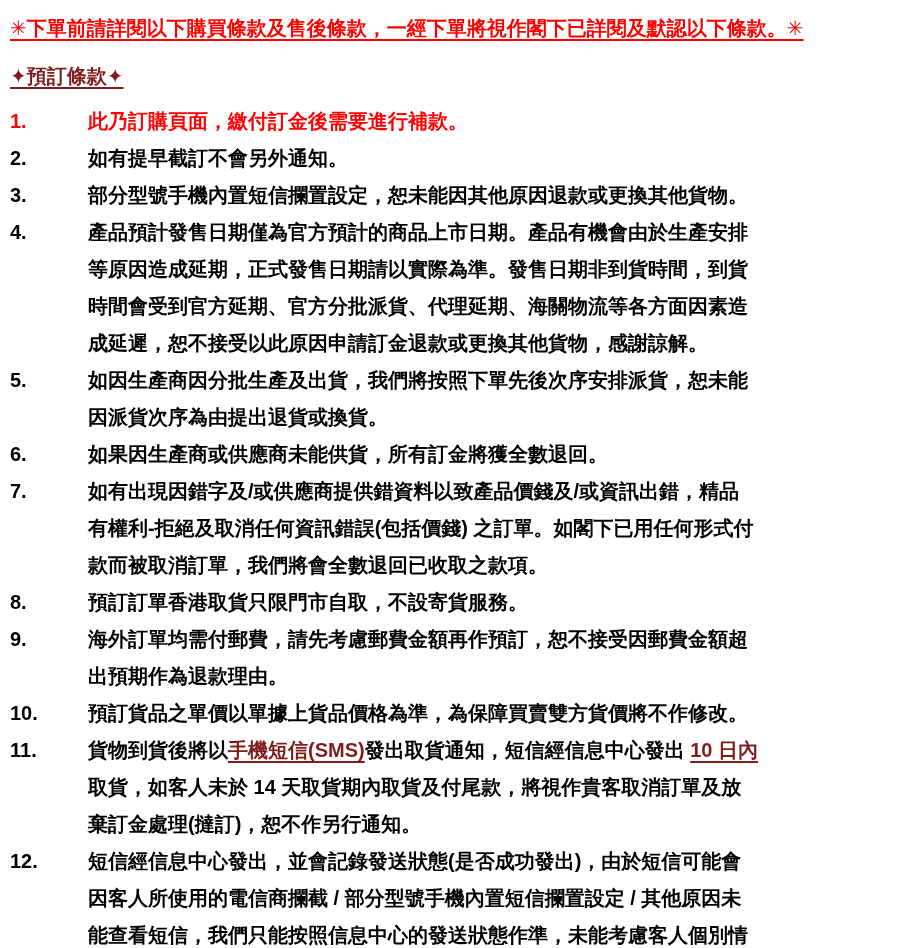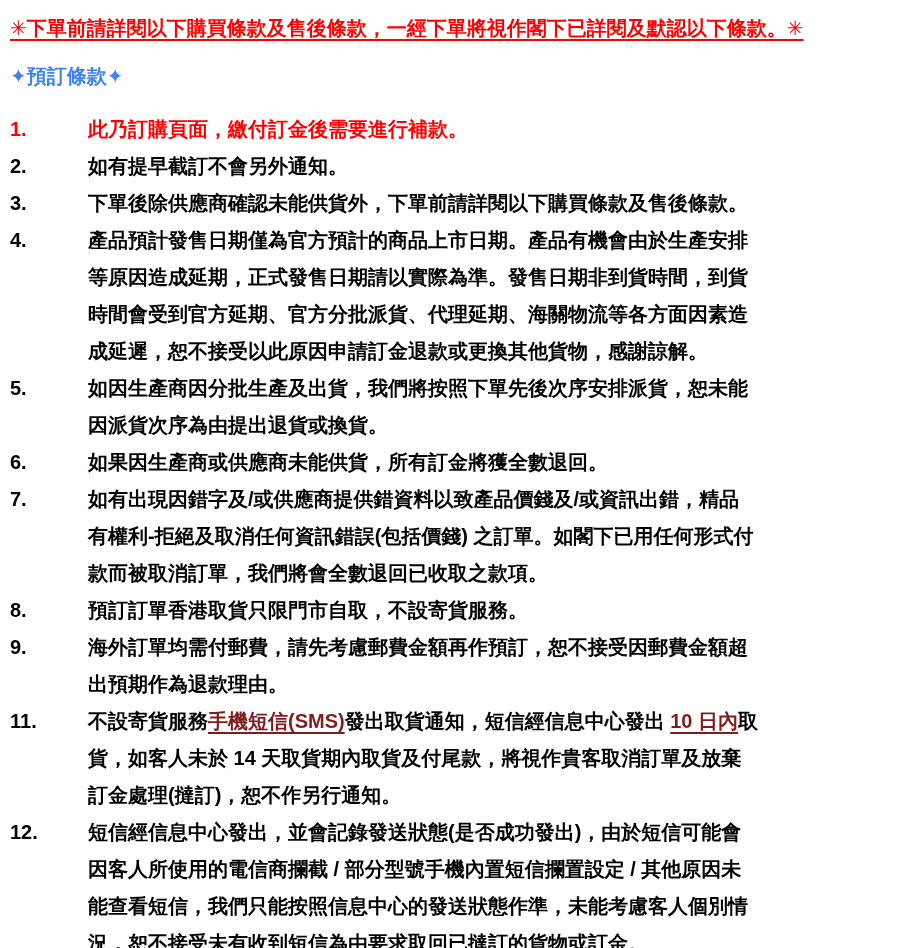--- a/index.html
+++ b/index.html
@@ -23,23 +23,24 @@
     line-height: 37px;
   }
   .warn-header {
     color: #ff0000;
     text-decoration: underline;
     text-underline-offset: 4px;
     margin-bottom: 11px;
     white-space: nowrap;
   }
   .section-title {
-    color: #3b82f6;
+    color: #7f1d1d;
+    text-decoration: underline;
     text-underline-offset: 4px;
-    margin-bottom: 16px;
+    margin-bottom: 8px;
   }
   .terms-list {
     width: 100%;
   }
   .term-row {
     display: flex;
     align-items: flex-start;
   }
   .term-num {
     flex: 0 0 34px;
@@ -81,21 +82,21 @@
       <div class="term-row red">
     <span class="term-num">1.</span>
     <span class="term-text"><span>此乃訂購頁面，繳付訂金後需要進行補款。</span></span>
   </div>
       <div class="term-row">
     <span class="term-num">2.</span>
     <span class="term-text"><span>如有提早截訂不會另外通知。</span></span>
   </div>
       <div class="term-row">
     <span class="term-num">3.</span>
-    <span class="term-text"><span>下單後除供應商確認未能供貨外，下單前請詳閱以下購買條款及售後條款。</span></span>
+    <span class="term-text"><span>部分型號手機內置短信攔置設定，恕未能因其他原因退款或更換其他貨物。</span></span>
   </div>
       <div class="term-row">
     <span class="term-num">4.</span>
     <span class="term-text"><span>產品預計發售日期僅為官方預計的商品上市日期。產品有機會由於生產安排等原因造成延期，正式發售日期請以實際為準。發售日期非到貨時間，到貨時間會受到官方延期、官方分批派貨、代理延期、海關物流等各方面因素造成延遲，恕不接受以此原因申請訂金退款或更換其他貨物，感謝諒解。</span></span>
   </div>
       <div class="term-row">
     <span class="term-num">5.</span>
     <span class="term-text"><span>如因生產商因分批生產及出貨，我們將按照下單先後次序安排派貨，恕未能因派貨次序為由提出退貨或換貨。</span></span>
   </div>
       <div class="term-row">
@@ -108,22 +109,26 @@
   </div>
       <div class="term-row">
     <span class="term-num">8.</span>
     <span class="term-text"><span>預訂訂單香港取貨只限門市自取，不設寄貨服務。</span></span>
   </div>
       <div class="term-row">
     <span class="term-num">9.</span>
     <span class="term-text"><span>海外訂單均需付郵費，請先考慮郵費金額再作預訂，恕不接受因郵費金額超出預期作為退款理由。</span></span>
   </div>
       <div class="term-row">
+    <span class="term-num">10.</span>
+    <span class="term-text"><span>預訂貨品之單價以單據上貨品價格為準，為保障買賣雙方貨價將不作修改。</span></span>
+  </div>
+      <div class="term-row">
     <span class="term-num">11.</span>
-    <span class="term-text"><span>不設寄貨服務</span><span class="seg-red-underline">手機短信(SMS)</span><span>發出取貨通知，短信經信息中心發出 </span><span class="seg-red-underline">10 日內</span><span>取貨，如客人未於 14 天取貨期內取貨及付尾款，將視作貴客取消訂單及放棄訂金處理(撻訂)，恕不作另行通知。</span></span>
+    <span class="term-text"><span>貨物到貨後將以</span><span class="seg-red-underline">手機短信(SMS)</span><span>發出取貨通知，短信經信息中心發出 </span><span class="seg-red-underline">10 日內</span><span>取貨，如客人未於 14 天取貨期內取貨及付尾款，將視作貴客取消訂單及放棄訂金處理(撻訂)，恕不作另行通知。</span></span>
   </div>
       <div class="term-row">
     <span class="term-num">12.</span>
     <span class="term-text"><span>短信經信息中心發出，並會記錄發送狀態(是否成功發出)，由於短信可能會因客人所使用的電信商攔截 / 部分型號手機內置短信攔置設定 / 其他原因未能查看短信，我們只能按照信息中心的發送狀態作準，未能考慮客人個別情況，恕不接受未有收到短信為由要求取回已撻訂的貨物或訂金。</span></span>
   </div>
       <div class="term-row">
     <span class="term-num">13.</span>
     <span class="term-text"><span>有關更多網店購物詳情，請參閱 </span><a class="seg-link" href="#">網店購物須知</a><span> 。</span></span>
   </div>
     </div>

